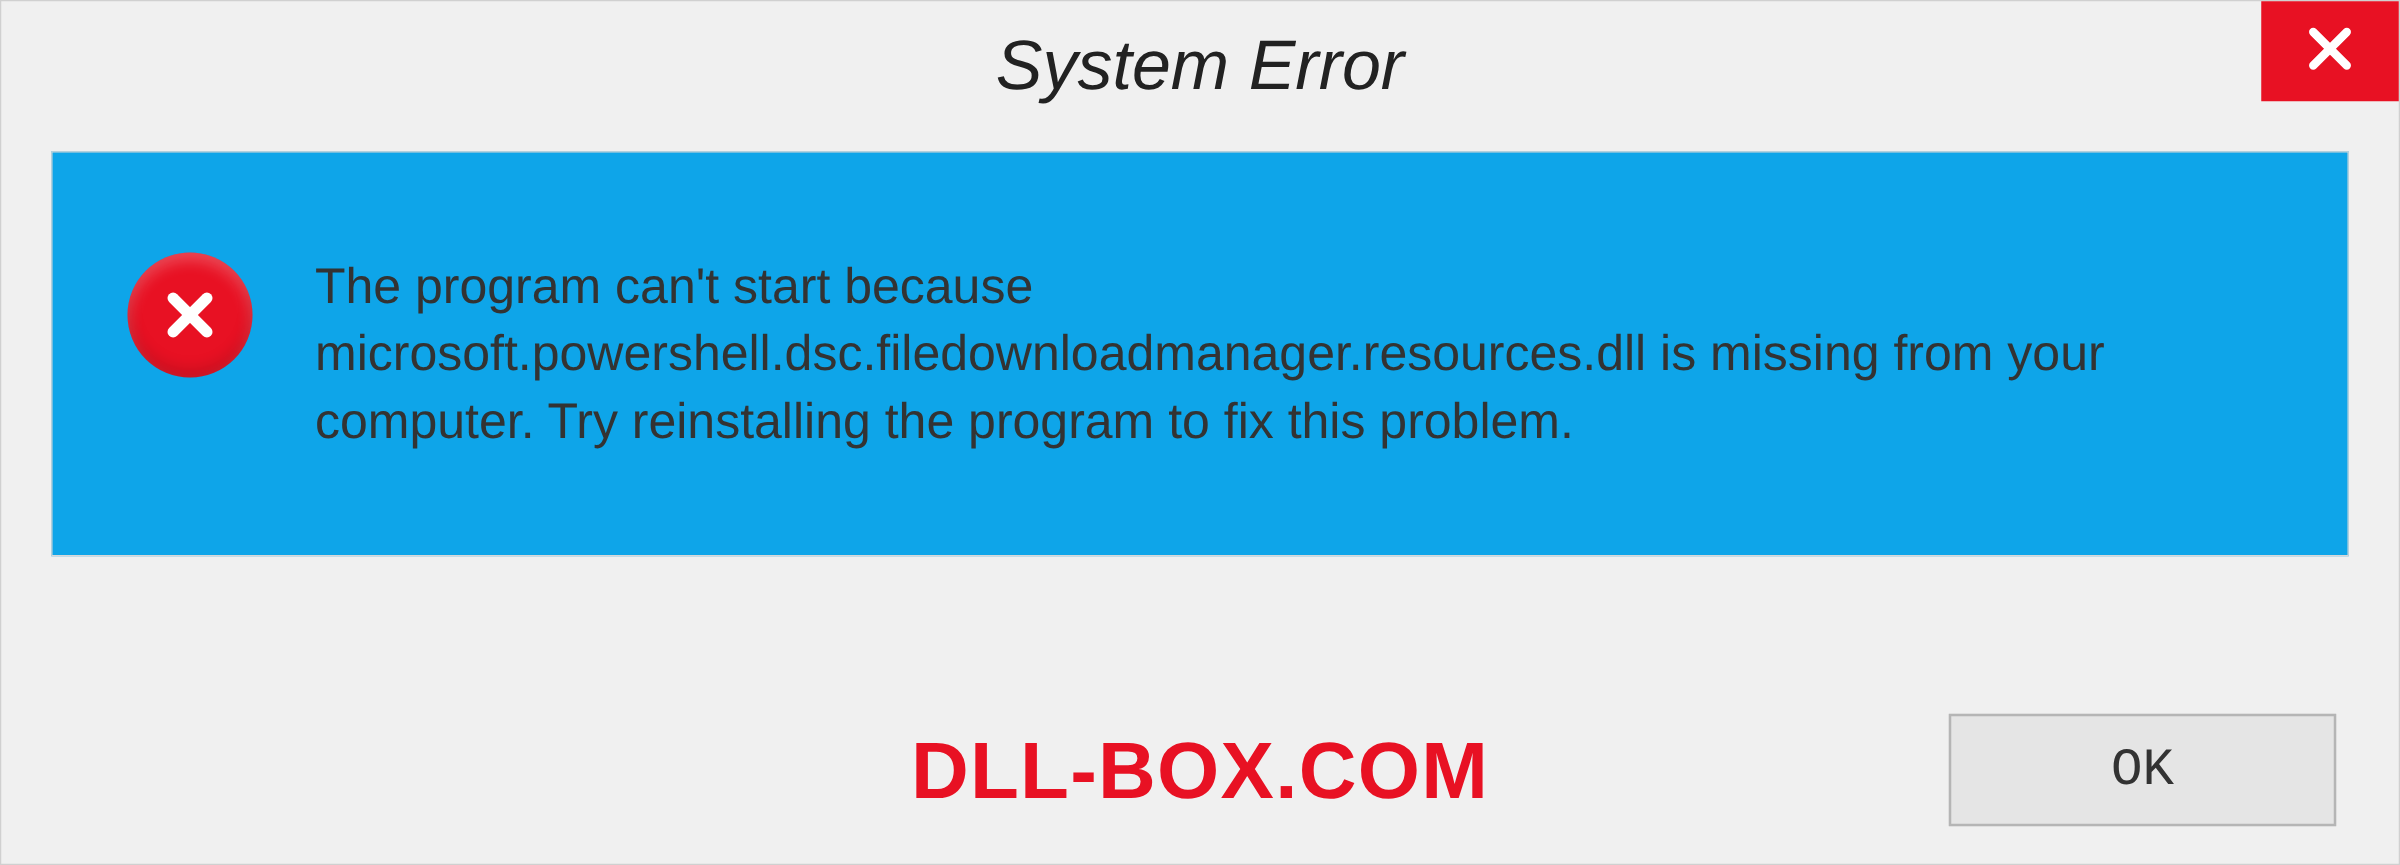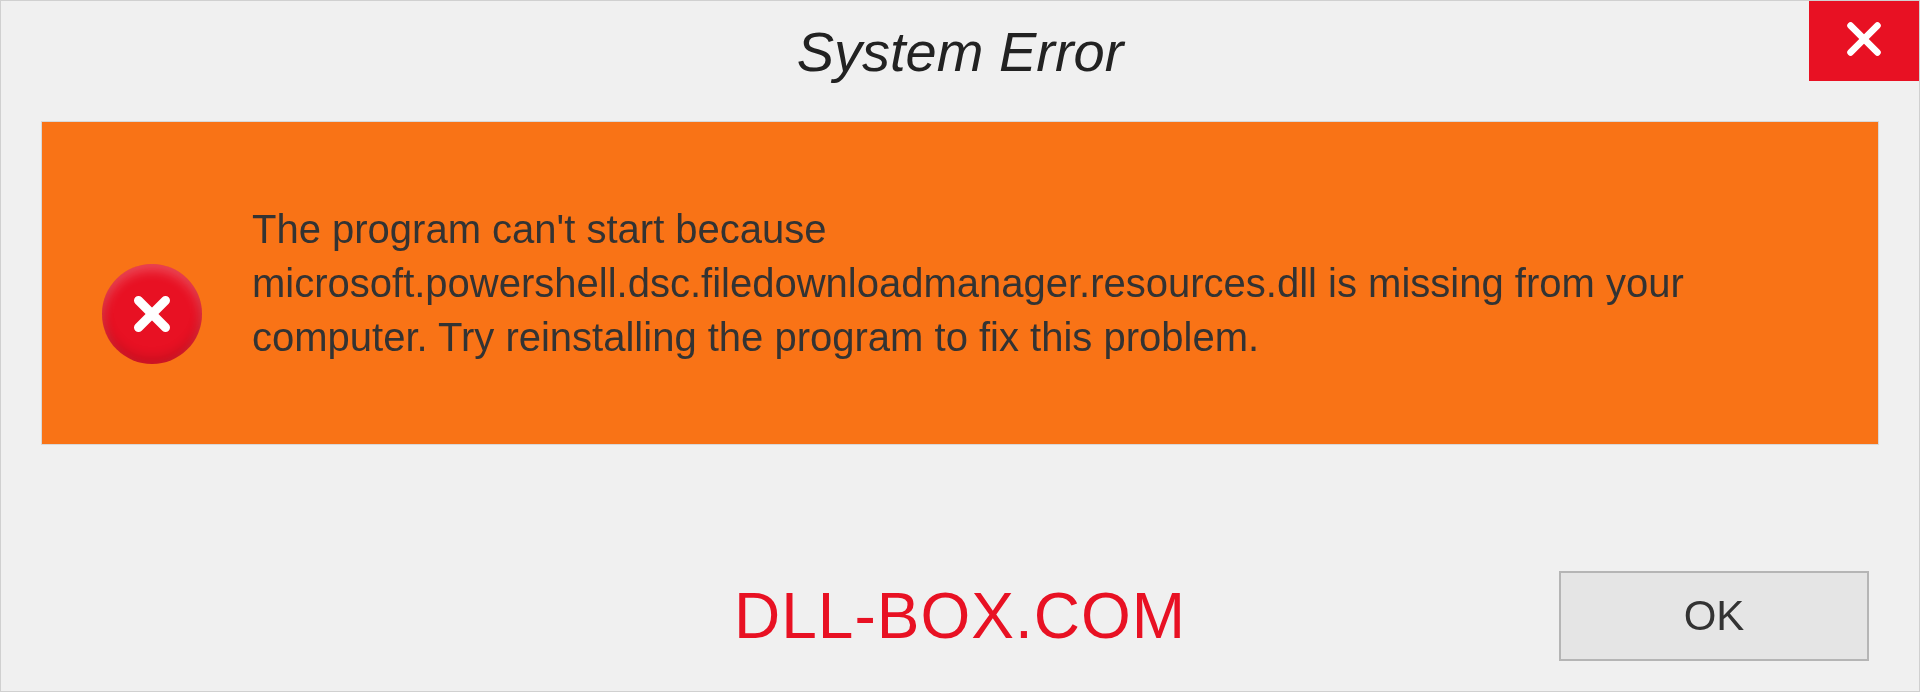--- a/index.html
+++ b/index.html
@@ -46,25 +46,25 @@
       align-items: center;
       justify-content: center;
       cursor: pointer;
     }
     .close-btn svg {
       width: 46px;
       height: 46px;
     }
     .content-panel {
       margin: 20px 40px 0 40px;
-      background: #f97316;
+      background: #0ea5e9;
       border: 1px solid #d8d8d8;
       padding: 80px 60px 80px 60px;
       display: flex;
-      align-items: flex-end;
+      align-items: flex-start;
       gap: 50px;
       min-height: 320px;
     }
     .error-icon {
       flex-shrink: 0;
       width: 100px;
       height: 100px;
       border-radius: 50%;
       background: #e81123;
       display: flex;
@@ -91,34 +91,34 @@
       align-items: center;
       justify-content: flex-end;
       padding: 0 50px;
       height: 110px;
     }
     .watermark {
       position: absolute;
       left: 50%;
       transform: translateX(-50%);
       font-size: 64px;
-      font-weight: 400;
+      font-weight: 700;
       color: #e81123;
       letter-spacing: 1px;
       font-family: Arial, sans-serif;
     }
     .ok-btn {
       width: 310px;
       height: 90px;
       background: #e5e5e5;
       border: 2px solid #b5b5b5;
       font-size: 42px;
       color: #333;
       cursor: pointer;
-      font-family: Liberation Sans, sans-serif;
+      font-family: Liberation Mono, monospace;
       display: flex;
       align-items: center;
       justify-content: center;
     }
   </style>
 </head>
 <body>
 
 <div class="window">
   <div class="titlebar">

